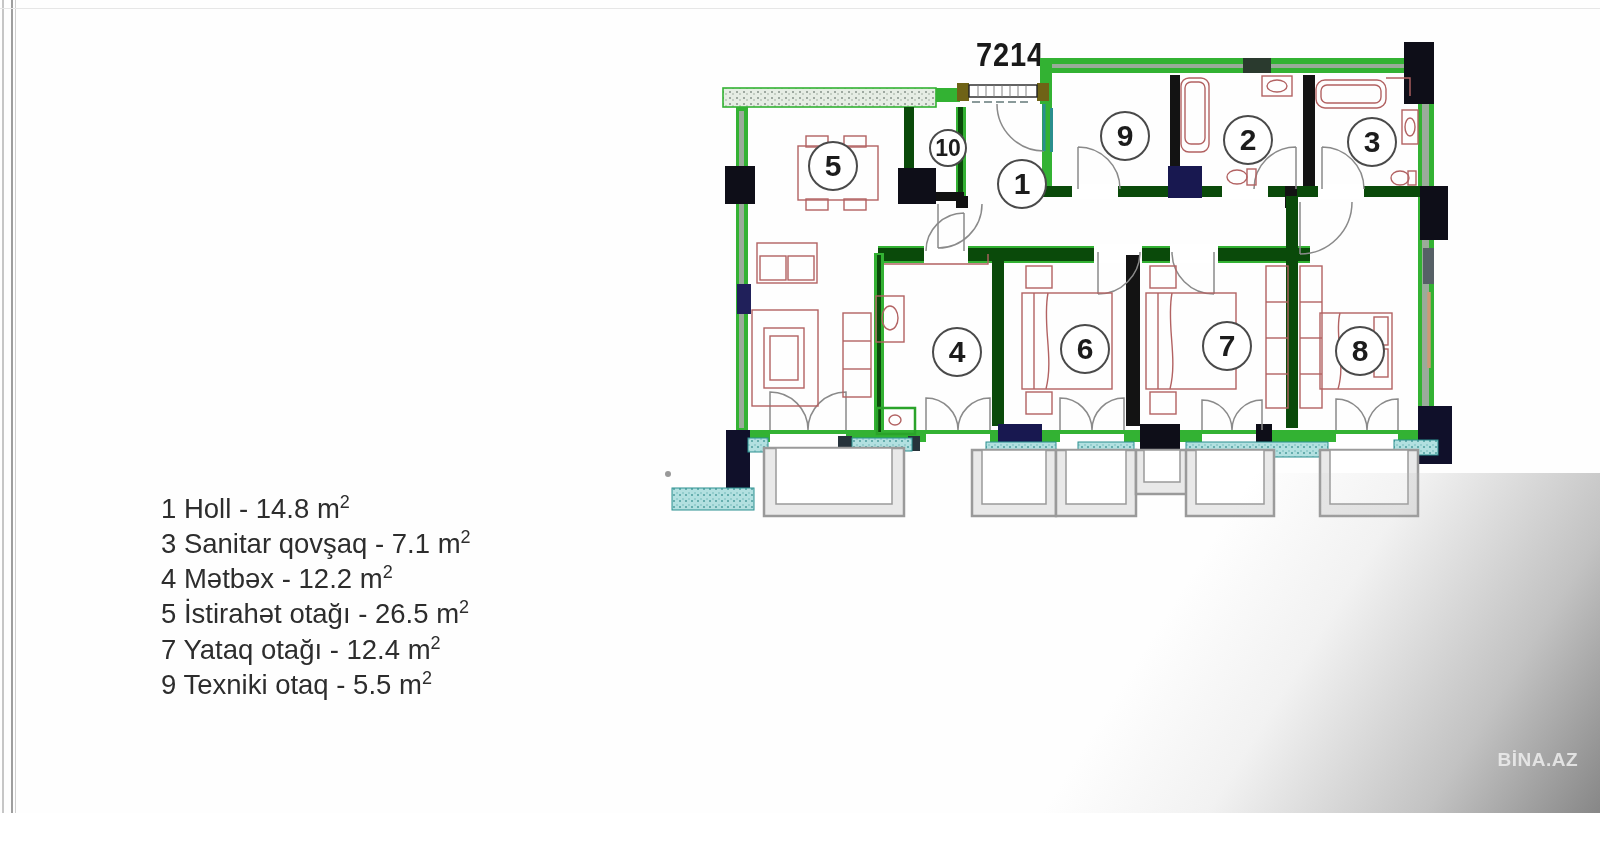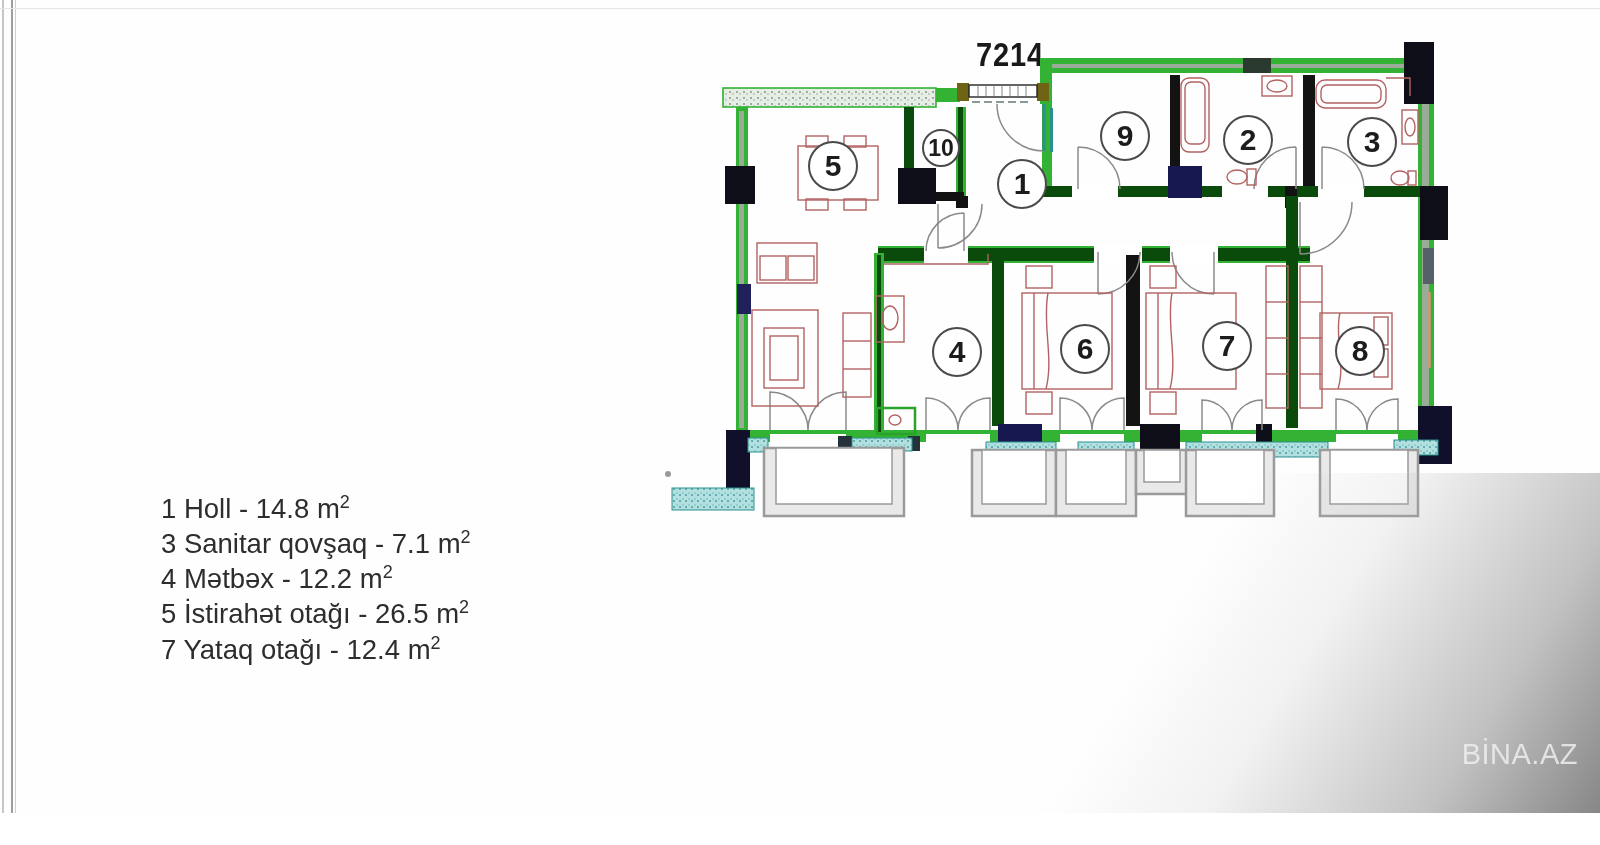--- a/index.html
+++ b/index.html
@@ -23,21 +23,21 @@
           background:#fff;display:flex;align-items:center;justify-content:center;
           font-size:30px;font-weight:bold;color:#1c1c1c;box-sizing:border-box;}
   .marker.small{width:38px;height:38px;font-size:23px;}
   
   .legend{position:absolute;left:161px;top:488px;color:#2d2d2d;font-size:27.5px;line-height:29px;white-space:nowrap;}
   .legend sup{font-size:18px;}
   
   .corner-shade{position:absolute;right:0;bottom:0;width:660px;height:340px;
     background:linear-gradient(302deg, rgba(105,105,105,.80) 0%, rgba(135,135,135,.50) 20%,
                rgba(185,185,185,.18) 45%, rgba(255,255,255,0) 64%);}
-  .watermark{position:absolute;right:22px;bottom:42px;font-size:29px;font-weight:normal;
+  .watermark{position:absolute;right:22px;bottom:42px;font-size:19px;font-weight:bold;
              letter-spacing:.5px;color:rgba(240,240,240,.82);text-align:center;}
 </style>
 </head>
 <body>
 
 <div class="screen">
 
   <div class="page-edge edge1"></div>
   <div class="page-edge edge2"></div>
   <div class="page-edge edge3"></div>
@@ -267,27 +267,28 @@
 
     <div class="marker" style="left:357px;top:129px">1</div>
     <div class="marker" style="left:583px;top:85px">2</div>
     <div class="marker" style="left:707px;top:87px">3</div>
     <div class="marker" style="left:292px;top:297px">4</div>
     <div class="marker" style="left:168px;top:111px">5</div>
     <div class="marker" style="left:420px;top:294px">6</div>
     <div class="marker" style="left:562px;top:291px">7</div>
     <div class="marker" style="left:695px;top:296px">8</div>
     <div class="marker" style="left:460px;top:81px">9</div>
-    <div class="marker small" style="left:282px;top:99px">10</div>
+    <div class="marker small" style="left:289px;top:99px">10</div>
   </div>
 
   <div class="legend">
     <div><span>1 Holl - 14.8 m</span><sup>2</sup></div>
     <div><span>3 Sanitar qovşaq - 7.1 m</span><sup>2</sup></div>
     <div><span>4 Mətbəx - 12.2 m</span><sup>2</sup></div>
     <div><span>5 İstirahət otağı - 26.5 m</span><sup>2</sup></div>
     <div><span>7 Yataq otağı - 12.4 m</span><sup>2</sup></div>
+    <div><span>9 Texniki otaq - 5.5 m</span><sup>2</sup></div>
     <div></div>
   </div>
 
   <div class="corner-shade"></div>
   <div class="watermark">BİNA.AZ</div>
 </div>
 
 </body></html>

